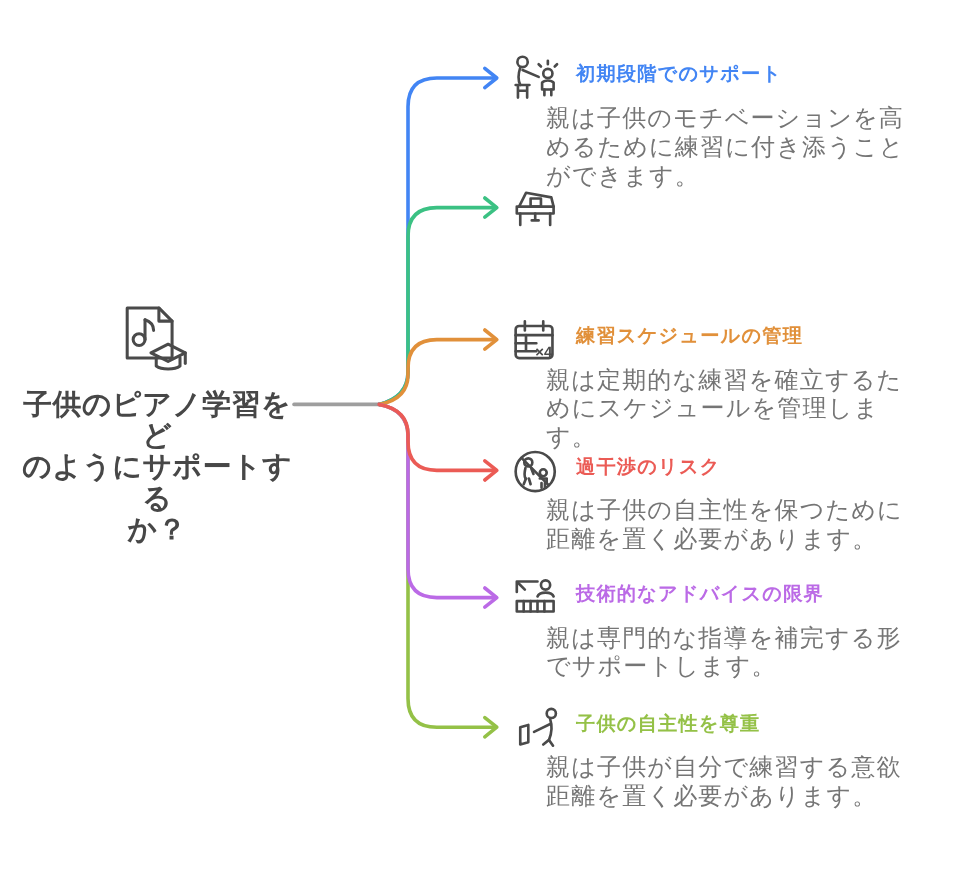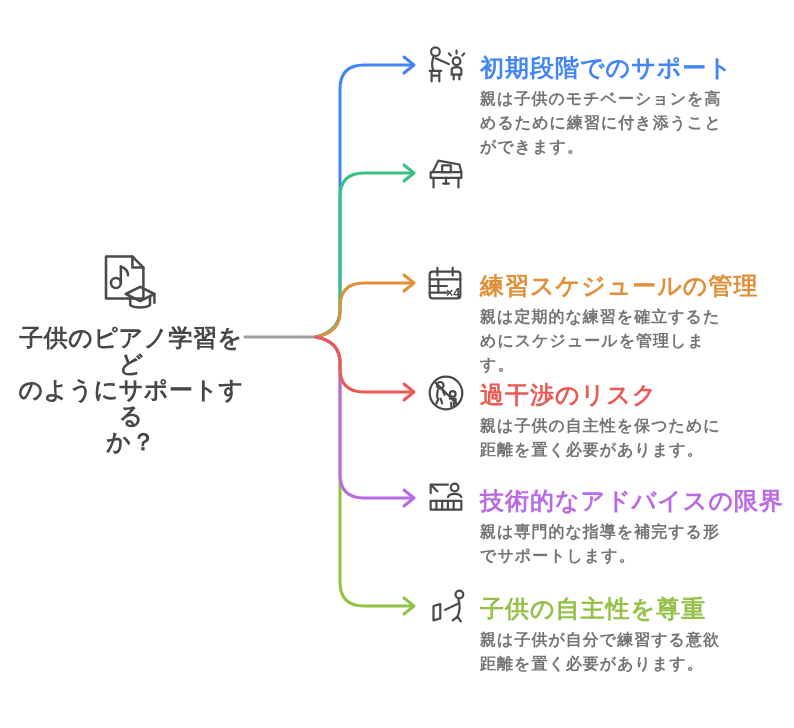--- a/index.html
+++ b/index.html
@@ -40,32 +40,31 @@
   .icon-art {
     stroke: var(--icon_stroke, #4a4a4a);
     fill: none;
     stroke-width: 2.3;
     stroke-linecap: round;
     stroke-linejoin: round;
   }
   .icon-art text { stroke: none; fill: var(--icon_stroke, #4a4a4a); font-weight: bold; }
   .entry-title {
     left: 480px;
-    font-size: 24px; font-weight: bold;
+    font-size: 16px; font-weight: bold;
     letter-spacing: 1px;
     white-space: nowrap;
   }
   .entry-body {
-    left: 480px; width: 304px;
-    font-size: 16px;
+    left: 455px; width: 304px;
+    font-size: 20px;
     line-height: 24px;
     letter-spacing: 1px;
     color: var(--body_text, #757575);
     white-space: pre-line;
-    font-weight: bold;
   }
 </style>
 </head>
 <body>
 
 <div id="canvas">
 
   <svg id="connectors" class="abs" width="794" height="728" viewBox="0 0 794 728">
     <path d="M245 337 H316" stroke="#9e9e9e"></path>
 

